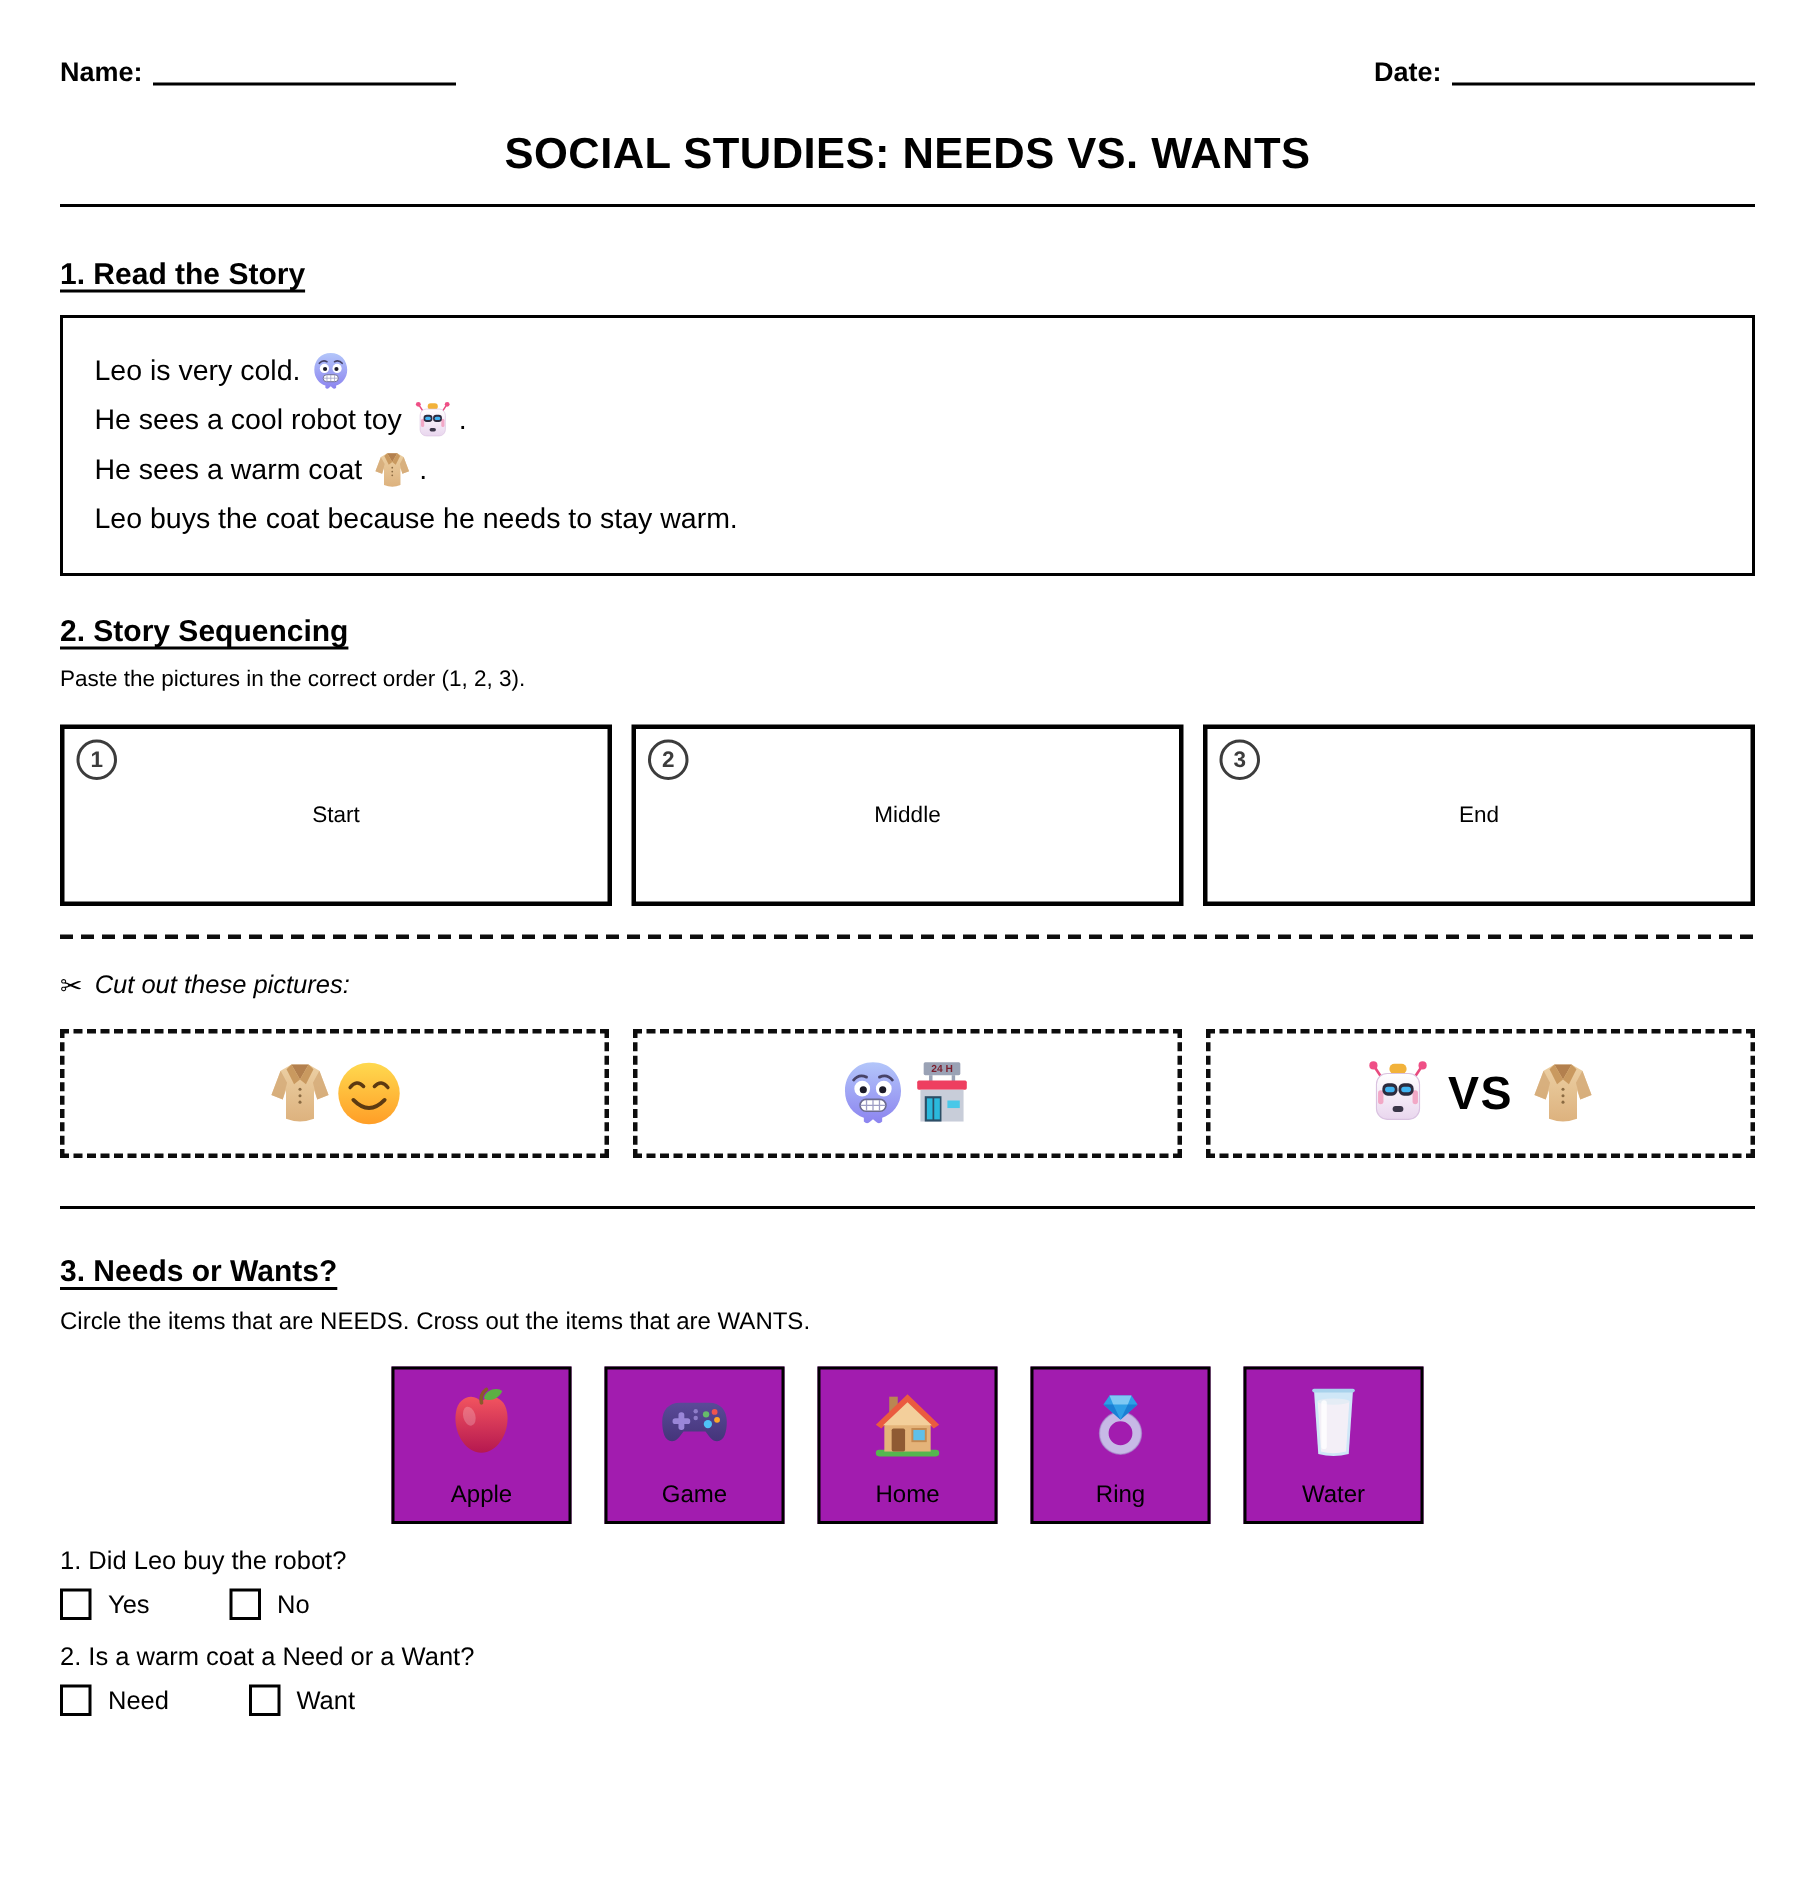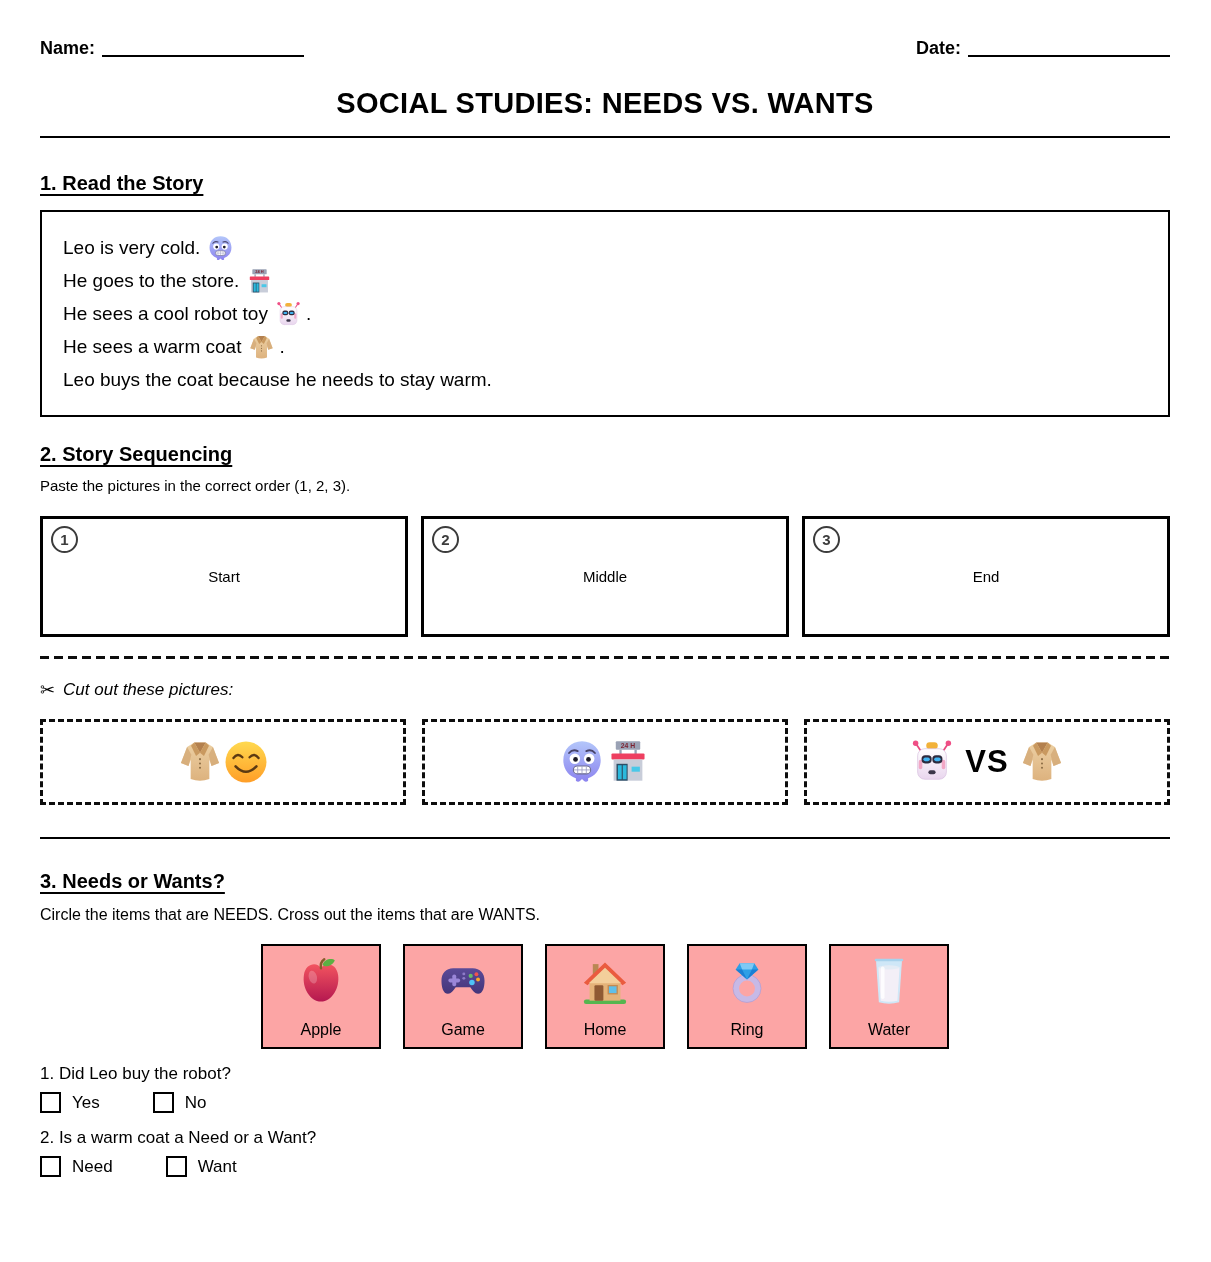--- a/index.html
+++ b/index.html
@@ -51,21 +51,21 @@
   .cut-line { margin-top:20px; font-size:17px; font-style:italic; display:flex; align-items:center; gap:8px; }
   .scissors { font-style:normal; font-size:18px; }
   .cut-row { display:flex; gap:16px; margin-top:18px; }
   .cut-box { flex:1; height:86px; border:3px dashed #0d0d0d;
              display:flex; align-items:center; justify-content:center; background:#fff; }
   .vs { font-size:31px; font-weight:bold; letter-spacing:1px; margin:0 10px; }
 
   
   .instruction2 { font-size:16px; margin-top:13px; }
   .cards-row { display:flex; justify-content:center; gap:22px; margin-top:20px; }
-  .item-card { width:120px; height:105px; border:2px solid #000; background:#fca5a5;
+  .item-card { width:120px; height:105px; border:2px solid #000; background:#a21caf;
                display:flex; flex-direction:column; align-items:center; justify-content:space-between;
                padding:10px 0 8px; }
   .item-label { font-size:16px; }
 
   
   .q-text { font-size:17px; margin-top:15px; }
   .cb-row { display:flex; gap:53px; margin-top:8px; }
   .cb-group { display:flex; align-items:center; gap:11px; font-size:17px; }
   .cb { width:21px; height:21px; border:2px solid #000; display:inline-block; background:#fff; }
 
@@ -225,25 +225,20 @@
   <hr class="rule">
 
   <div class="sec-heading mt-h1">1. Read the Story</div>
   <div class="story-box">
     <div class="story-line">
       <span>Leo is very cold.</span><svg class="emoji e26">
           <use href="#i-cold"></use>
         </svg>
     </div>
     <div class="story-line">
-      <span>He goes to the store.</span><svg class="emoji e26">
-          <use href="#i-store"></use>
-        </svg>
-    </div>
-    <div class="story-line">
       <span>He sees a cool robot toy</span><svg class="emoji e26">
           <use href="#i-robot"></use>
         </svg><span class="suffix">.</span>
     </div>
     <div class="story-line">
       <span>He sees a warm coat</span><svg class="emoji e26">
           <use href="#i-coat"></use>
         </svg><span class="suffix">.</span>
     </div>
     <div class="story-line"><span>Leo buys the </span><b>coat</b><span> because he </span><b>needs</b><span> to stay warm.</span></div>

